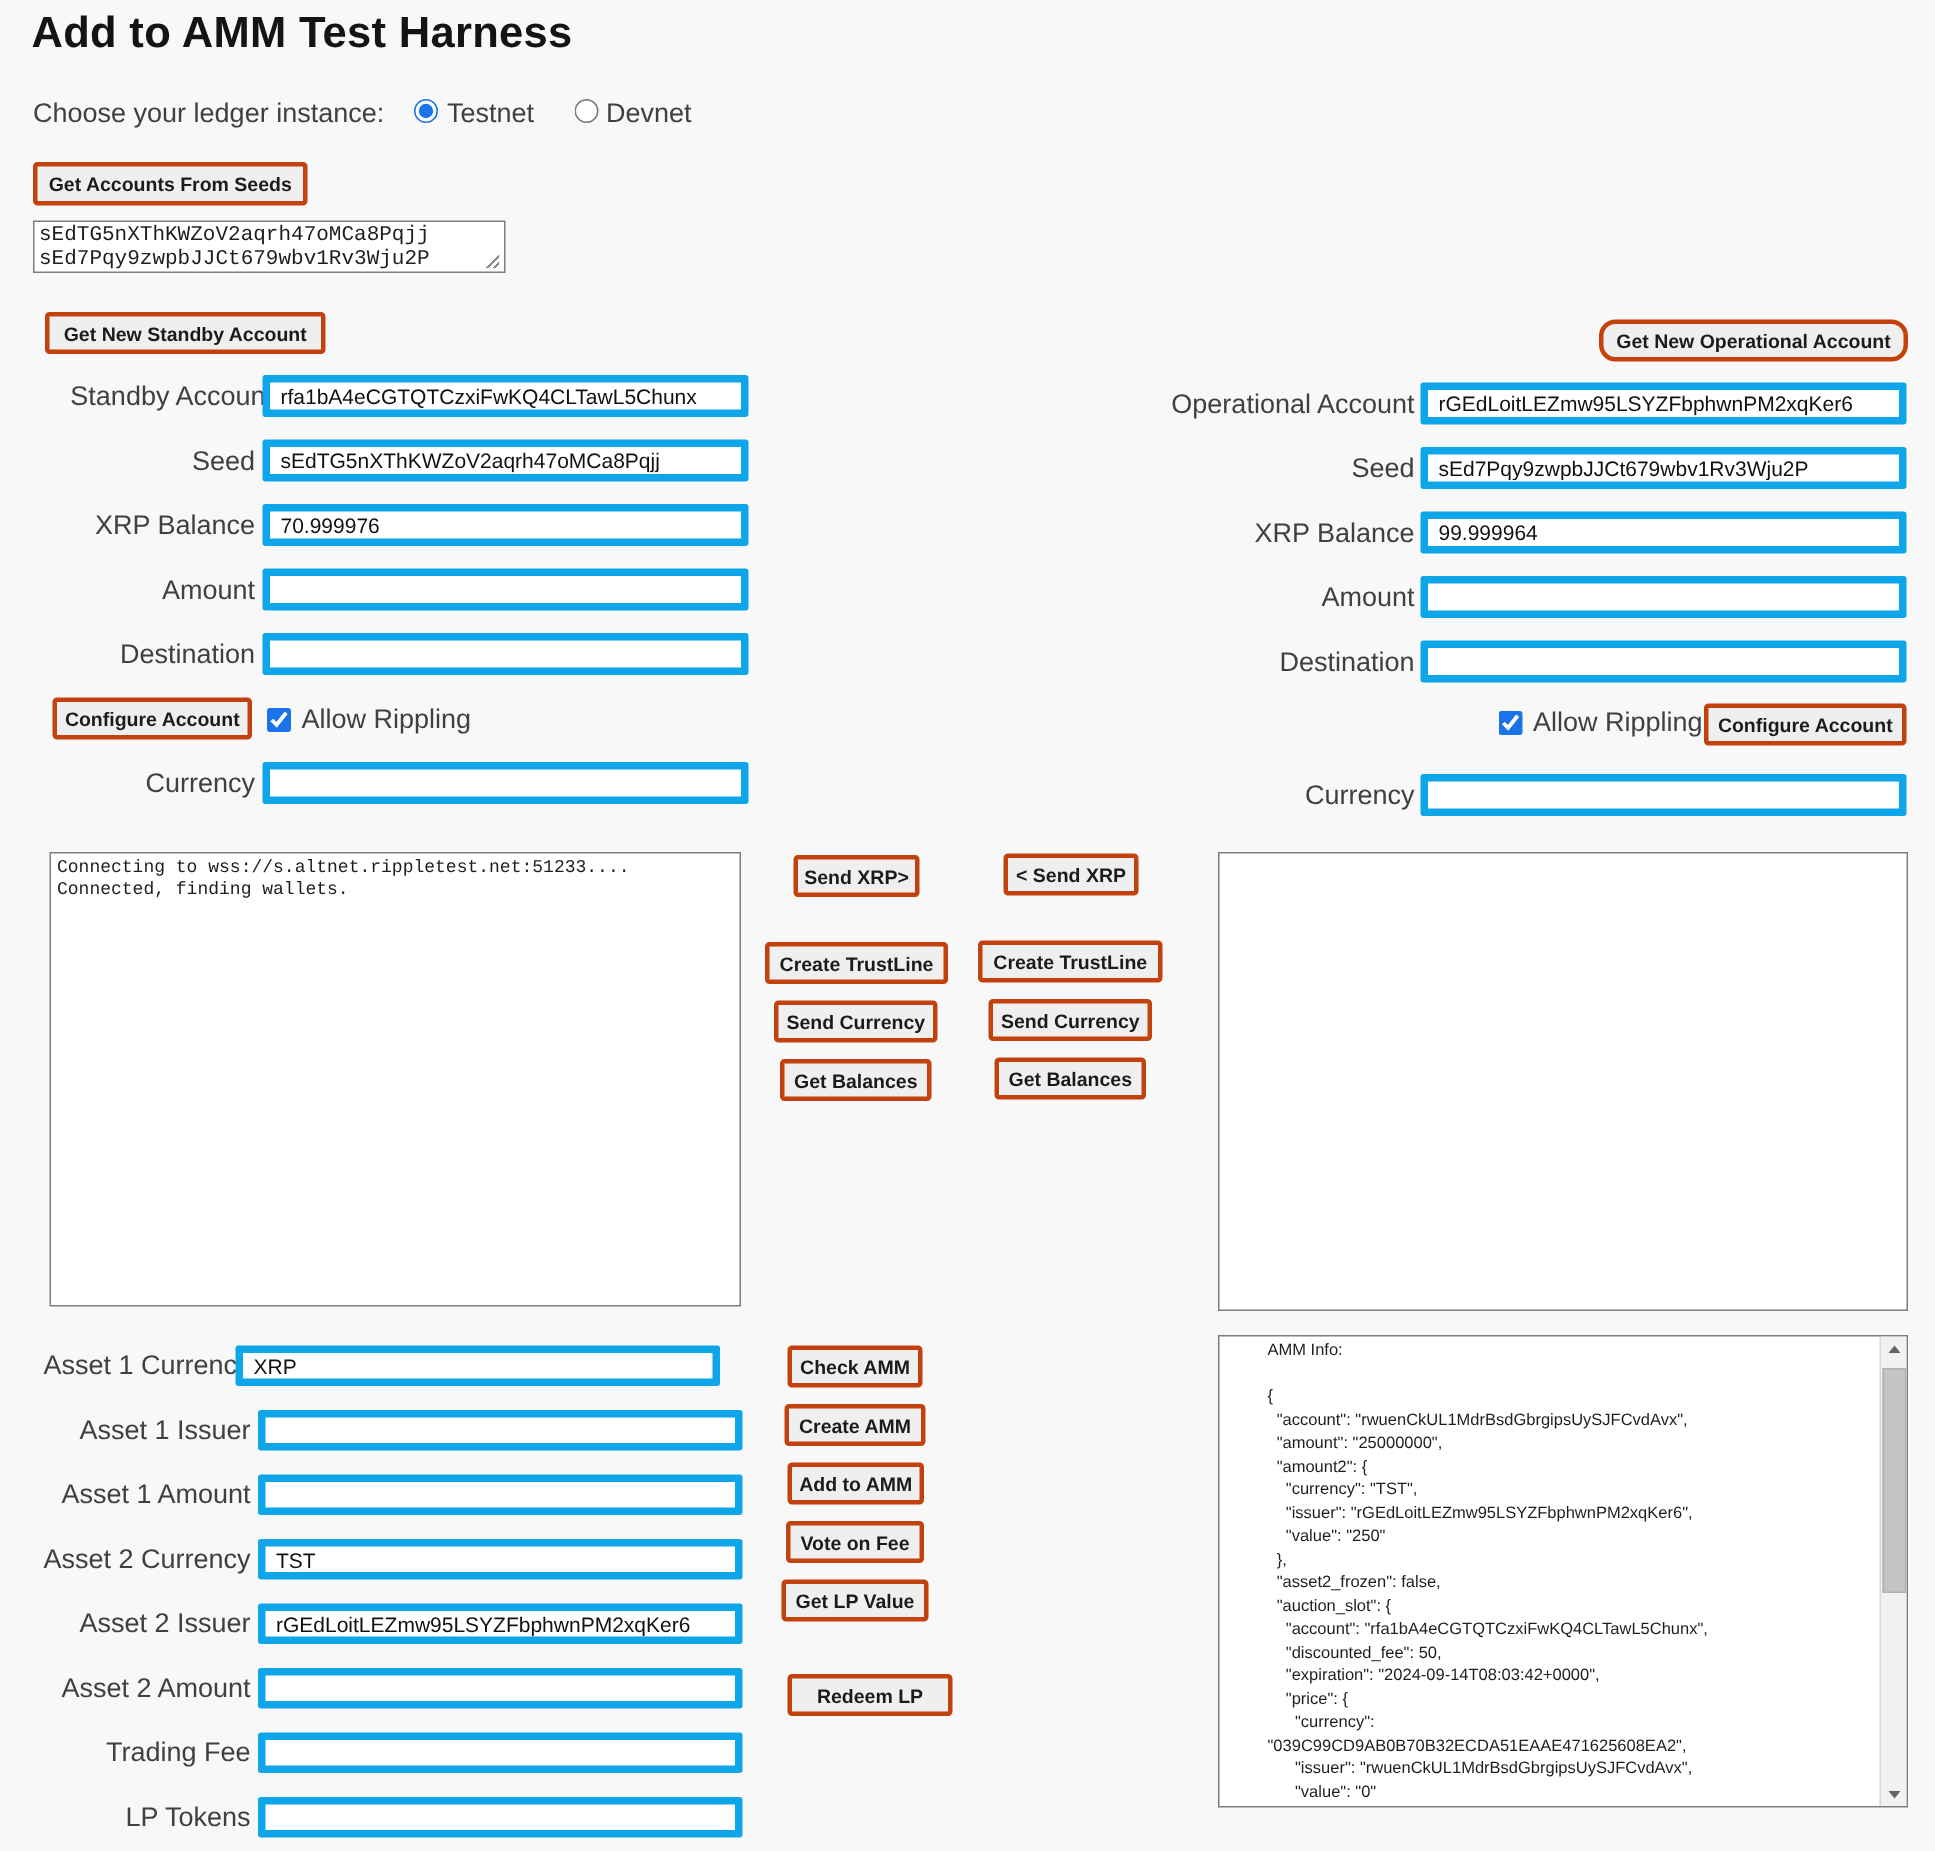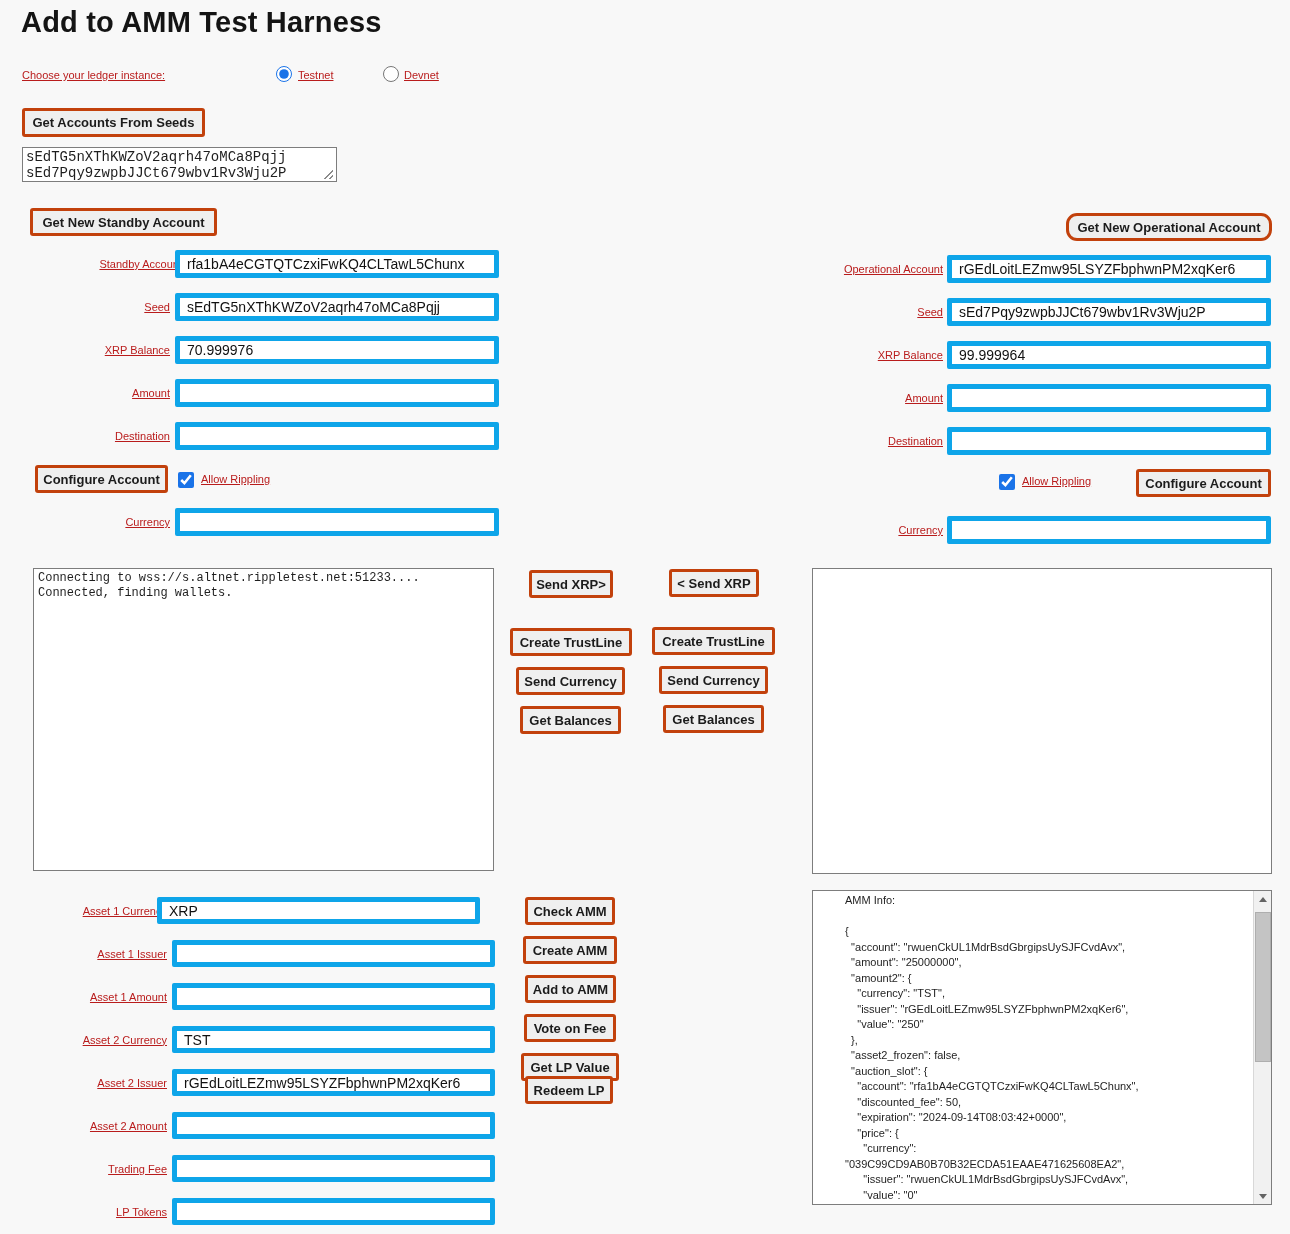--- a/index.html
+++ b/index.html
@@ -9,24 +9,23 @@
     font-family:"Liberation Sans", sans-serif;
     color:#222;
     position:relative;
     overflow:hidden;
   }
   .abs{position:absolute;box-sizing:border-box;}
   .title{
     font-size:29px;font-weight:700;color:#141414;letter-spacing:.2px;
   }
   .lbl{
-    font-size:11px;color:#b91c1c;
+    font-size:18px;color:#404040;
     display:flex;align-items:center;justify-content:flex-end;
     white-space:nowrap;
-    text-decoration:underline;
   }
   .lbl.left-align{justify-content:flex-start;}
   .btn{
     display:flex;align-items:center;justify-content:center;
     background:#efefef;border:3px solid #c2410c;border-radius:3px;
     font-family:"Liberation Sans",sans-serif;
     font-size:13px;font-weight:600;color:#1b1b1b;
     cursor:pointer;white-space:nowrap;padding:0 8px;
   }
   .inp{
@@ -179,21 +178,21 @@
 <input class="abs inp" style="left: 172px; top: 1155px; width: 323px; height: 27px;" value="">
 
 <div class="abs lbl" style="left:10px;top:1198px;width:157px;height:27px;">LP Tokens</div>
 <input class="abs inp" style="left: 172px; top: 1198px; width: 323px; height: 27px;" value="">
 
 <button class="abs btn" style="left:525px;top:897px;width:90px;height:28px;">Check AMM</button>
 <button class="abs btn" style="left:523px;top:936px;width:94px;height:28px;">Create AMM</button>
 <button class="abs btn" style="left:525px;top:975px;width:91px;height:28px;">Add to AMM</button>
 <button class="abs btn" style="left:524px;top:1014px;width:92px;height:28px;">Vote on Fee</button>
 <button class="abs btn" style="left:521px;top:1053px;width:98px;height:28px;">Get LP Value</button>
-<button class="abs btn" style="left:525px;top:1076px;width:88px;height:28px;">Redeem LP</button>
+<button class="abs btn" style="left:525px;top:1116px;width:110px;height:28px;">Redeem LP</button>
 
 <div class="abs fake-ta" style="left:812px;top:890px;width:460px;height:315px;">
   <div class="content">AMM Info: 
 
 {
   "account": "rwuenCkUL1MdrBsdGbrgipsUySJFCvdAvx",
   "amount": "25000000",
   "amount2": {
     "currency": "TST",
     "issuer": "rGEdLoitLEZmw95LSYZFbphwnPM2xqKer6",

